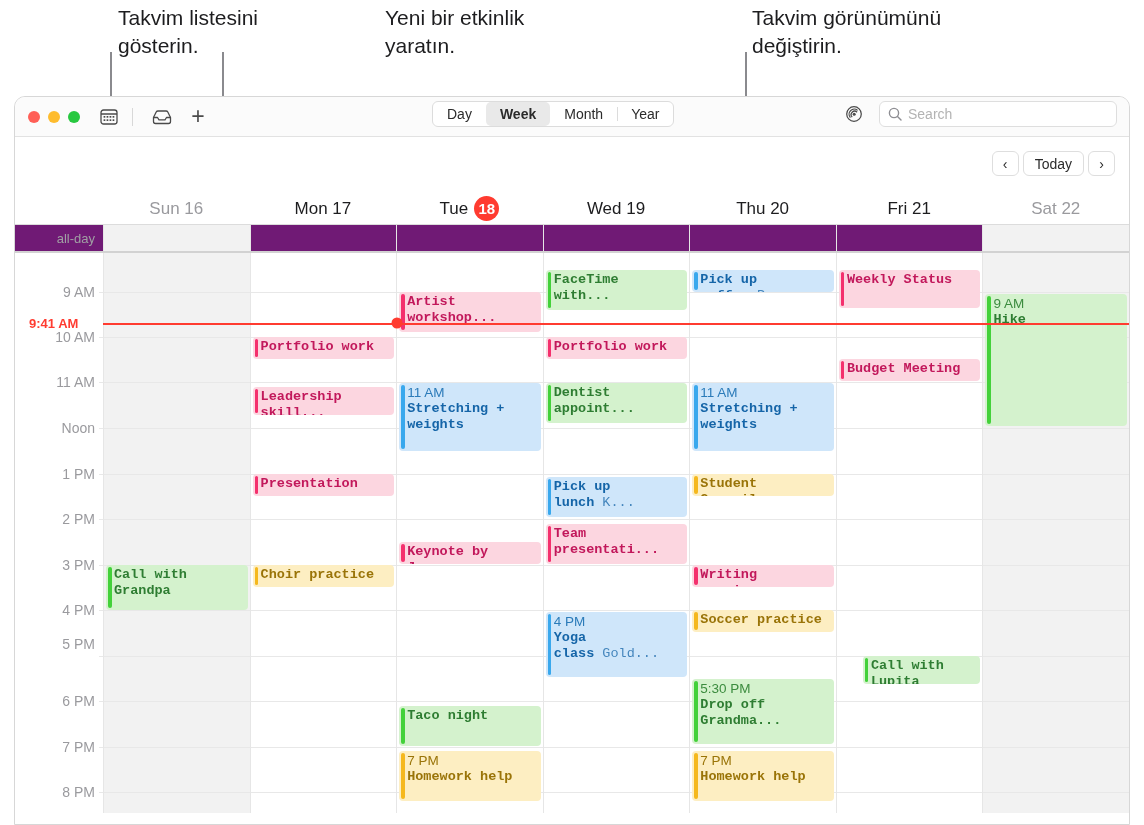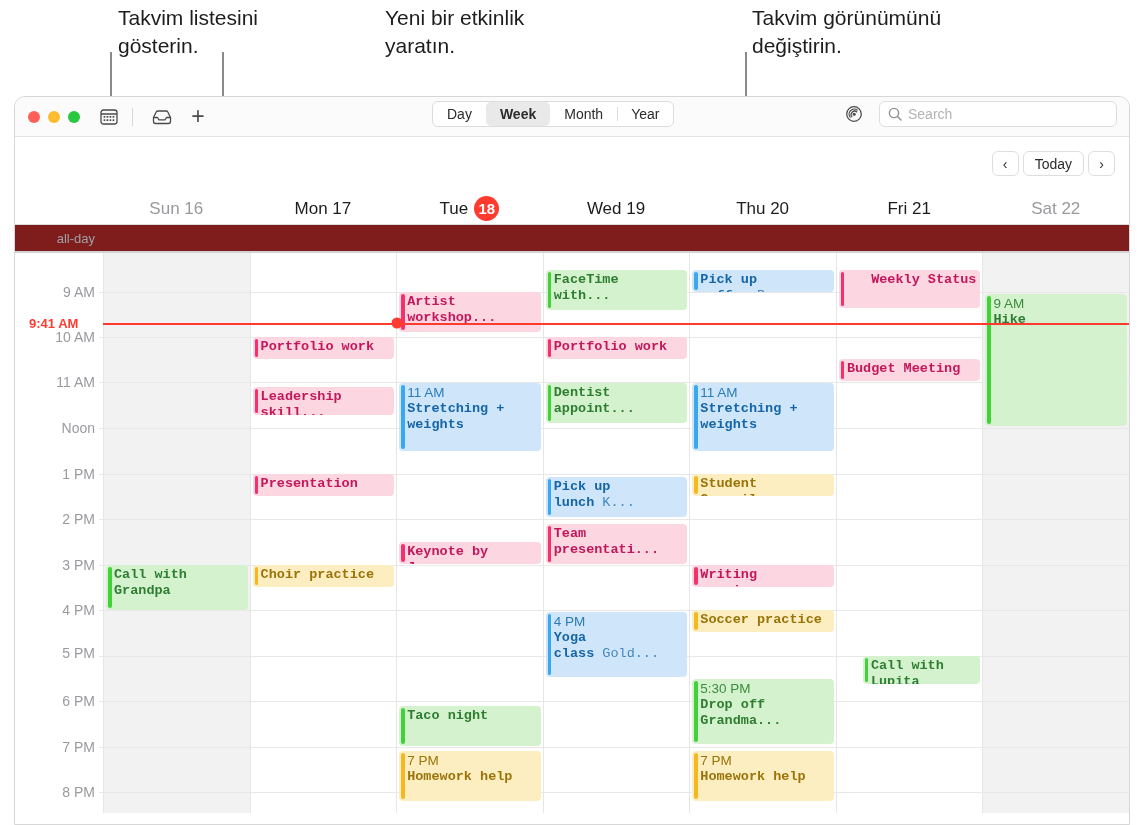--- a/index.html
+++ b/index.html
@@ -165,22 +165,21 @@
     width: 25px; height: 25px; border-radius: 50%;
     display: flex; align-items: center; justify-content: center;
     font-size: 15px; font-weight: 600;
   }
 
   
   .allday-row {
     height: 28px;
     display: flex;
     border-bottom: 2px solid #d2d2d2;
-    background: #7f1d1d;
-    align-items: center;
+    background: #701a75;
   }
   .ad-gutter {
     width: 88px; flex: none;
     display: flex; align-items: center; justify-content: flex-end;
     padding-right: 8px;
     font-size: 13px; color: #a0a0a4;
   }
   .ad-cell { flex: 1; border-left: 1px solid #e6e6e6; }
   .ad-cell.weekend { background: #f2f2f2; }
 
@@ -424,21 +423,21 @@
         <div class="hour-label" style="top: 175px;">Noon</div>
         <div class="hour-line" style="top: 175px;"></div>
         <div class="hour-label" style="top: 221px;">1 PM</div>
         <div class="hour-line" style="top: 221px;"></div>
         <div class="hour-label" style="top: 266px;">2 PM</div>
         <div class="hour-line" style="top: 266px;"></div>
         <div class="hour-label" style="top: 312px;">3 PM</div>
         <div class="hour-line" style="top: 312px;"></div>
         <div class="hour-label" style="top: 357px;">4 PM</div>
         <div class="hour-line" style="top: 357px;"></div>
-        <div class="hour-label" style="top: 400px;">5 PM</div>
+        <div class="hour-label" style="top: 391px;">5 PM</div>
         <div class="hour-line" style="top: 403px;"></div>
         <div class="hour-label" style="top: 448px;">6 PM</div>
         <div class="hour-line" style="top: 448px;"></div>
         <div class="hour-label" style="top: 494px;">7 PM</div>
         <div class="hour-line" style="top: 494px;"></div>
         <div class="hour-label" style="top: 539px;">8 PM</div>
         <div class="hour-line" style="top: 539px;"></div>
       </div>
     <div class="columns" id="day-columns">
         <div class="col weekend">
@@ -592,21 +591,21 @@
           <div class="hour-line" style="top: 129px;"></div>
           <div class="hour-line" style="top: 175px;"></div>
           <div class="hour-line" style="top: 221px;"></div>
           <div class="hour-line" style="top: 266px;"></div>
           <div class="hour-line" style="top: 312px;"></div>
           <div class="hour-line" style="top: 357px;"></div>
           <div class="hour-line" style="top: 403px;"></div>
           <div class="hour-line" style="top: 448px;"></div>
           <div class="hour-line" style="top: 494px;"></div>
           <div class="hour-line" style="top: 539px;"></div>
-          <div class="event ev-pink" style="top: 17px; height: 38px; text-align: right;">
+          <div class="event ev-pink" style="top: 17px; height: 38px;">
             <span class="etitle">Weekly Status</span>
           </div>
           <div class="event ev-pink" style="top: 106px; height: 22px;">
             <span class="etitle">Budget Meeting</span>
           </div>
           <div class="event ev-green" style="top: 403px; height: 28px; margin-left: 24px;">
             <span class="etitle">Call with Lupita</span>
           </div>
         </div>
         <div class="col weekend">

